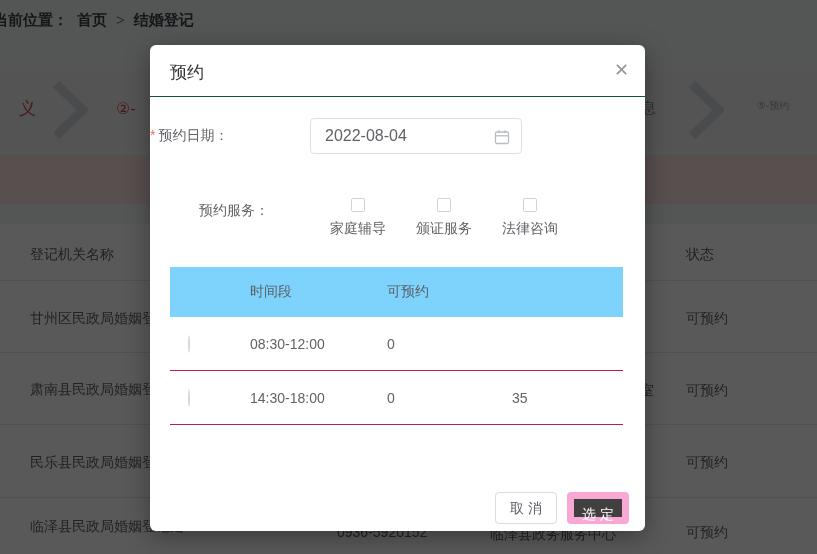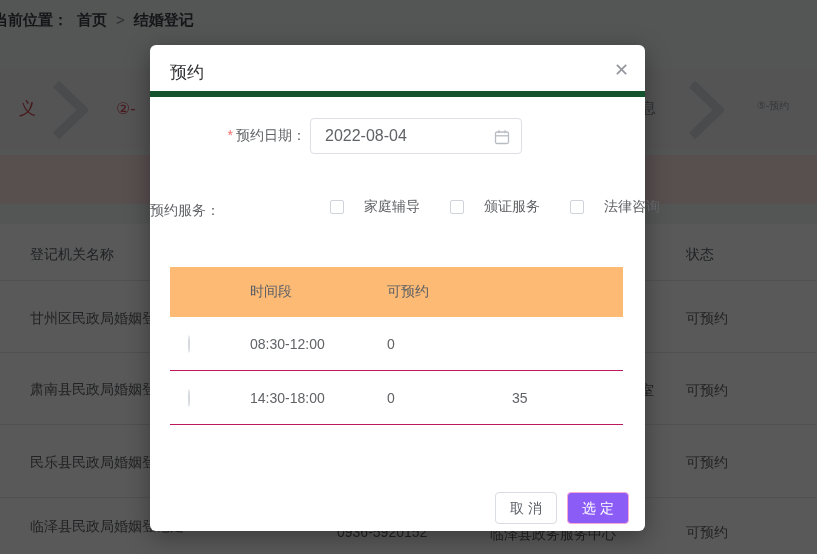--- a/index.html
+++ b/index.html
@@ -29,51 +29,51 @@
 
   .registry { position:absolute; left:0; top:224px; width:817px; height:330px; background:#ffffff; }
   .registry .hdr { position:absolute; top:22px; font-weight:500; color:#5b6066; }
   .registry .divider { position:absolute; left:0; width:817px; height:1px; background:#e4e7ed; }
   .registry .cell { position:absolute; white-space:nowrap; color:#606266; }
 
   
   .overlay { position:absolute; inset:0; background:rgba(0,0,0,0.65); }
   .dialog { position:absolute; left:150px; top:45px; width:495px; height:486px;
     background:#fff; border-radius:6px; box-shadow:0 6px 24px rgba(0,0,0,0.35); }
-  .dlg-header { position:absolute; left:0; top:0; width:100%; height:52px; border-bottom:6px solid #14532d; }
+  .dlg-header { position:absolute; left:0; top:0; width:100%; height:52px; border-bottom:1px solid #14532d; }
   .dlg-title { position:absolute; left:20px; top:16px; font-size:17px; color:#303133; }
   .dlg-close { position:absolute; right:16px; top:13px; font-size:18px; color:#95989e; cursor:pointer; line-height:1.4; }
 
-  .date-label { position:absolute; left:0; top:82px; width:156px; text-align:right; color:#606266; }
+  .date-label { position:absolute; left:0; top:82px; width:156px; color:#606266; }
   .req { color:#f56c6c; margin-right:3px; }
   .date-input { position:absolute; left:160px; top:73px; width:212px; height:36px;
     border:1px solid #dcdfe6; border-radius:4px; background:#fff; }
   .date-input input { position:absolute; left:0; top:0; width:100%; height:100%; border:none; outline:none;
     background:transparent; padding-left:14px; font-size:16px; color:#606266;
     font-family:"Liberation Sans","DejaVu Sans",sans-serif; }
   .cal-icon { position:absolute; right:11px; top:10px; }
 
-  .svc-label { position:absolute; left:0; top:157px; width:168px; text-align:left; color:#606266; }
+  .svc-label { position:absolute; left:0; top:157px; width:168px; text-align:center; color:#606266; }
   .svc-group { position:absolute; left:180px; top:153px; display:flex; gap:30px; align-items:center; }
-  .svc-item { display:flex; align-items:center; gap:20px; cursor:pointer; color:#606266; white-space:nowrap; }
+  .svc-item { display:flex; align-items:center; gap:8px; cursor:pointer; color:#606266; white-space:nowrap;flex-direction:column; }
   .cbx { width:14px; height:14px; border:1px solid #d0d3d9; border-radius:2px; background:#fff; flex:0 0 auto; }
 
   .slots { position:absolute; left:20px; top:222px; width:453px; }
   .slots-grid { display:grid; grid-template-columns:60px 137px 125px 1fr; align-items:center; }
-  .slots-head { height:50px; background:#fdba74; color:#5b6066; font-weight:500; }
+  .slots-head { height:50px; background:#7dd3fc; color:#5b6066; font-weight:500; }
   .slot-row { height:54px; border-bottom:1px solid #be185d; }
   .c2,.c3,.c4 { padding-left:20px; }
   .radio { width:16px; height:16px; border:1px solid #d5d8dd; border-radius:50%; background:#fff;
     margin-left:18px; cursor:pointer; }
 
   .dlg-footer { position:absolute; right:16px; bottom:7px; display:flex; gap:10px; }
   .btn { width:62px; height:32px; border-radius:4px; font-size:14px; text-align:center; line-height:30px;
     cursor:pointer; white-space:nowrap; }
   .btn-cancel { background:#fff; border:1px solid #d9dce1; color:#5a5e66; }
-  .btn-confirm { background:#8b5cf6; border:1px solid #f9a8d4; color:#fff; }
+  .btn-confirm { background:#404040; border:7px solid #f9a8d4; color:#fff; }
 </style>
 </head>
 <body>
 
 <div class="page">
 
   <div class="breadcrumb">
     <span>当前位置：</span>
     <a href="#">首页</a>
     <span class="sep">&gt;</span>

